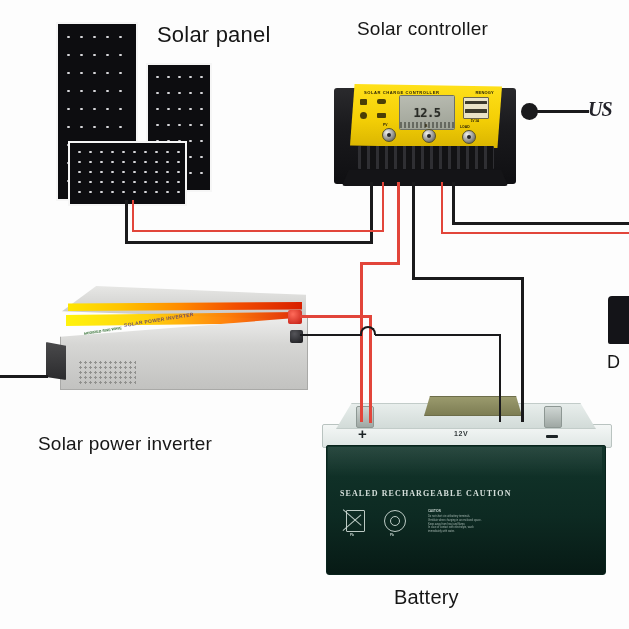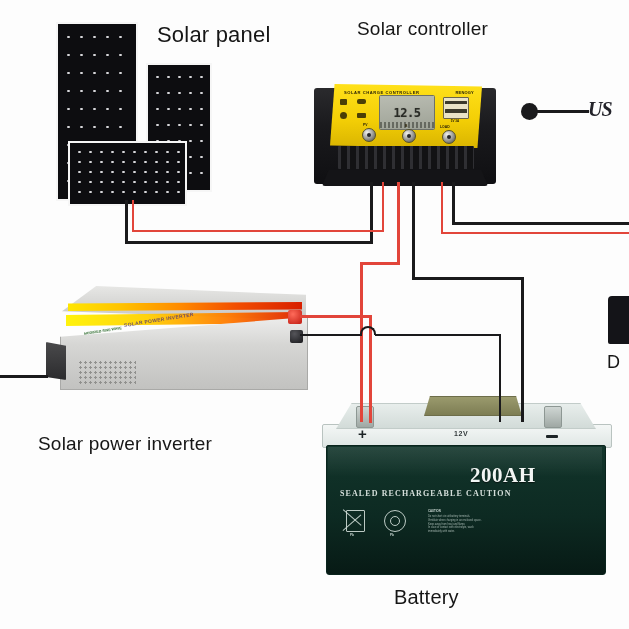--- a/index.html
+++ b/index.html
@@ -107,21 +107,21 @@
       <div class="cells" style="background-size:11px 10px;"></div>
     </div>
   </div>
 
   <div class="lbl" style="left:157px;top:22px;font-size:22px;">Solar panel</div>
   <div class="lbl" style="left:357px;top:18px;font-size:19px;">Solar controller</div>
   <div class="lbl" style="left:38px;top:433px;font-size:19px;">Solar power inverter</div>
   <div class="lbl" style="left:394px;top:586px;font-size:20px;">Battery</div>
   <div class="lbl" style="left:607px;top:352px;font-size:18px;">D</div>
 
-  <div id="controller" style="left:314px;top:84px;width:182px;height:114px;">
+  <div id="controller" style="left:334px;top:84px;width:182px;height:114px;">
 
     <div class="ctrl-base" style="left:0px;top:4px;width:182px;height:96px;
                 background:linear-gradient(180deg,#2a2a2d 0%,#1a1a1d 40%,#0f0f12 100%);"></div>
 
     <div class="ctrl-face" style="left:16px;top:0px;width:152px;height:64px;
                 clip-path:polygon(3% 0%, 100% 4%, 97% 100%, 0% 96%);">
       <div class="ctrl-brand" style="left:14px;top:6px;">SOLAR CHARGE CONTROLLER</div>
       <div class="ctrl-logo" style="right:8px;top:6px;">RENOGY</div>
 
       <div class="ctrl-icon" style="left:10px;top:15px;width:7px;height:6px;"></div>
@@ -190,21 +190,20 @@
     <div class="bat-post" style="left:34px;top:14px;width:16px;height:20px;border-radius:2px;"></div>
     <div class="bat-post" style="left:222px;top:14px;width:16px;height:20px;border-radius:2px;"></div>
 
     <div class="bat-plus" style="left:36px;top:34px;">+</div>
     <div class="bat-minus" style="left:224px;top:43px;width:12px;height:3px;"></div>
     <div class="bat-12v" style="left:132px;top:38px;">12V</div>
 
     <div class="bat-body" style="left:4px;top:53px;width:278px;height:128px;border-radius:2px 2px 3px 3px;"></div>
     <div class="bat-gloss" style="left:6px;top:55px;width:274px;height:30px;"></div>
 
-    <div class="bat-ah" style="left:148px;top:71px;">200AH</div>
     <div class="bat-seal" style="left:18px;top:97px;">SEALED  RECHARGEABLE  CAUTION</div>
 
     <div style="position:absolute;left:24px;top:118px;width:17px;height:20px;
                 border:1.2px solid #cfdbd6;border-radius:1px;opacity:.9;"></div>
     <div style="position:absolute;left:21px;top:117px;width:24px;height:1.4px;background:#cfdbd6;
                 transform:rotate(41deg);transform-origin:left center;opacity:.9;"></div>
     <div style="position:absolute;left:21px;top:138px;width:24px;height:1.4px;background:#cfdbd6;
                 transform:rotate(-41deg);transform-origin:left center;opacity:.9;"></div>
     <div class="bat-icn-cap" style="left:28px;top:141px;">Pb</div>
 

